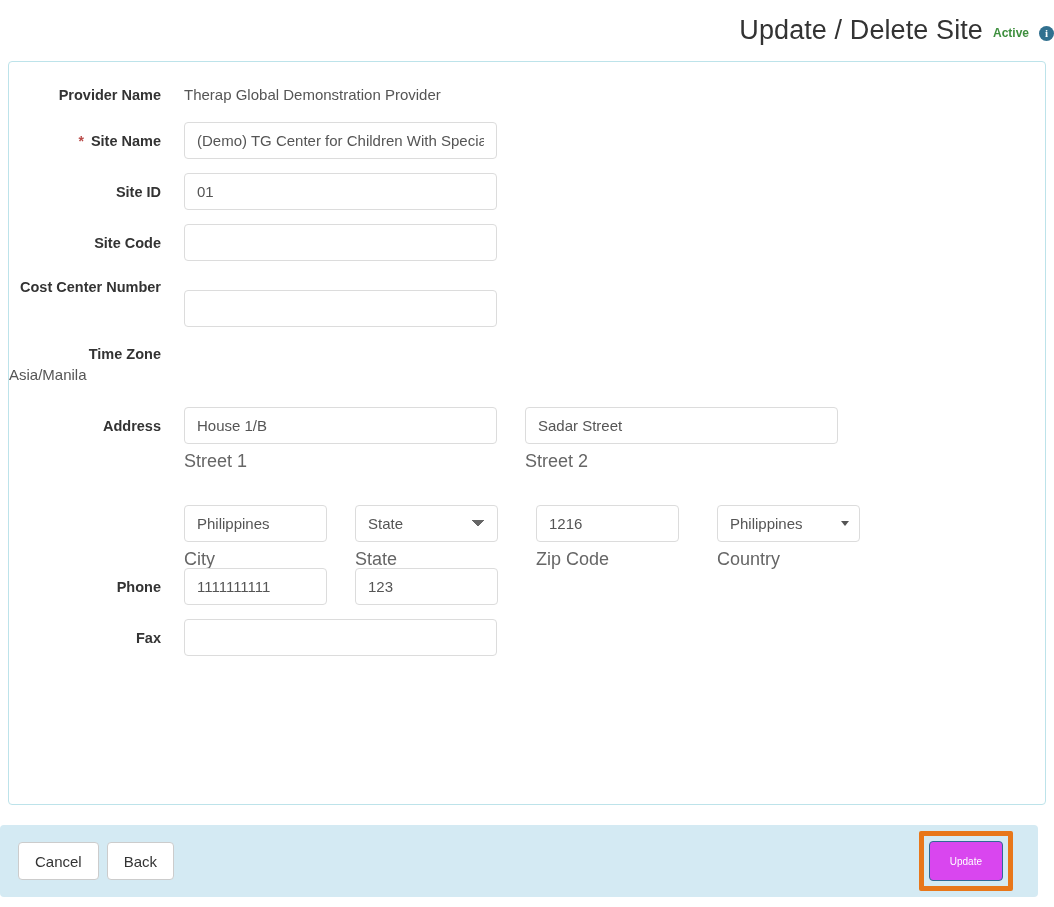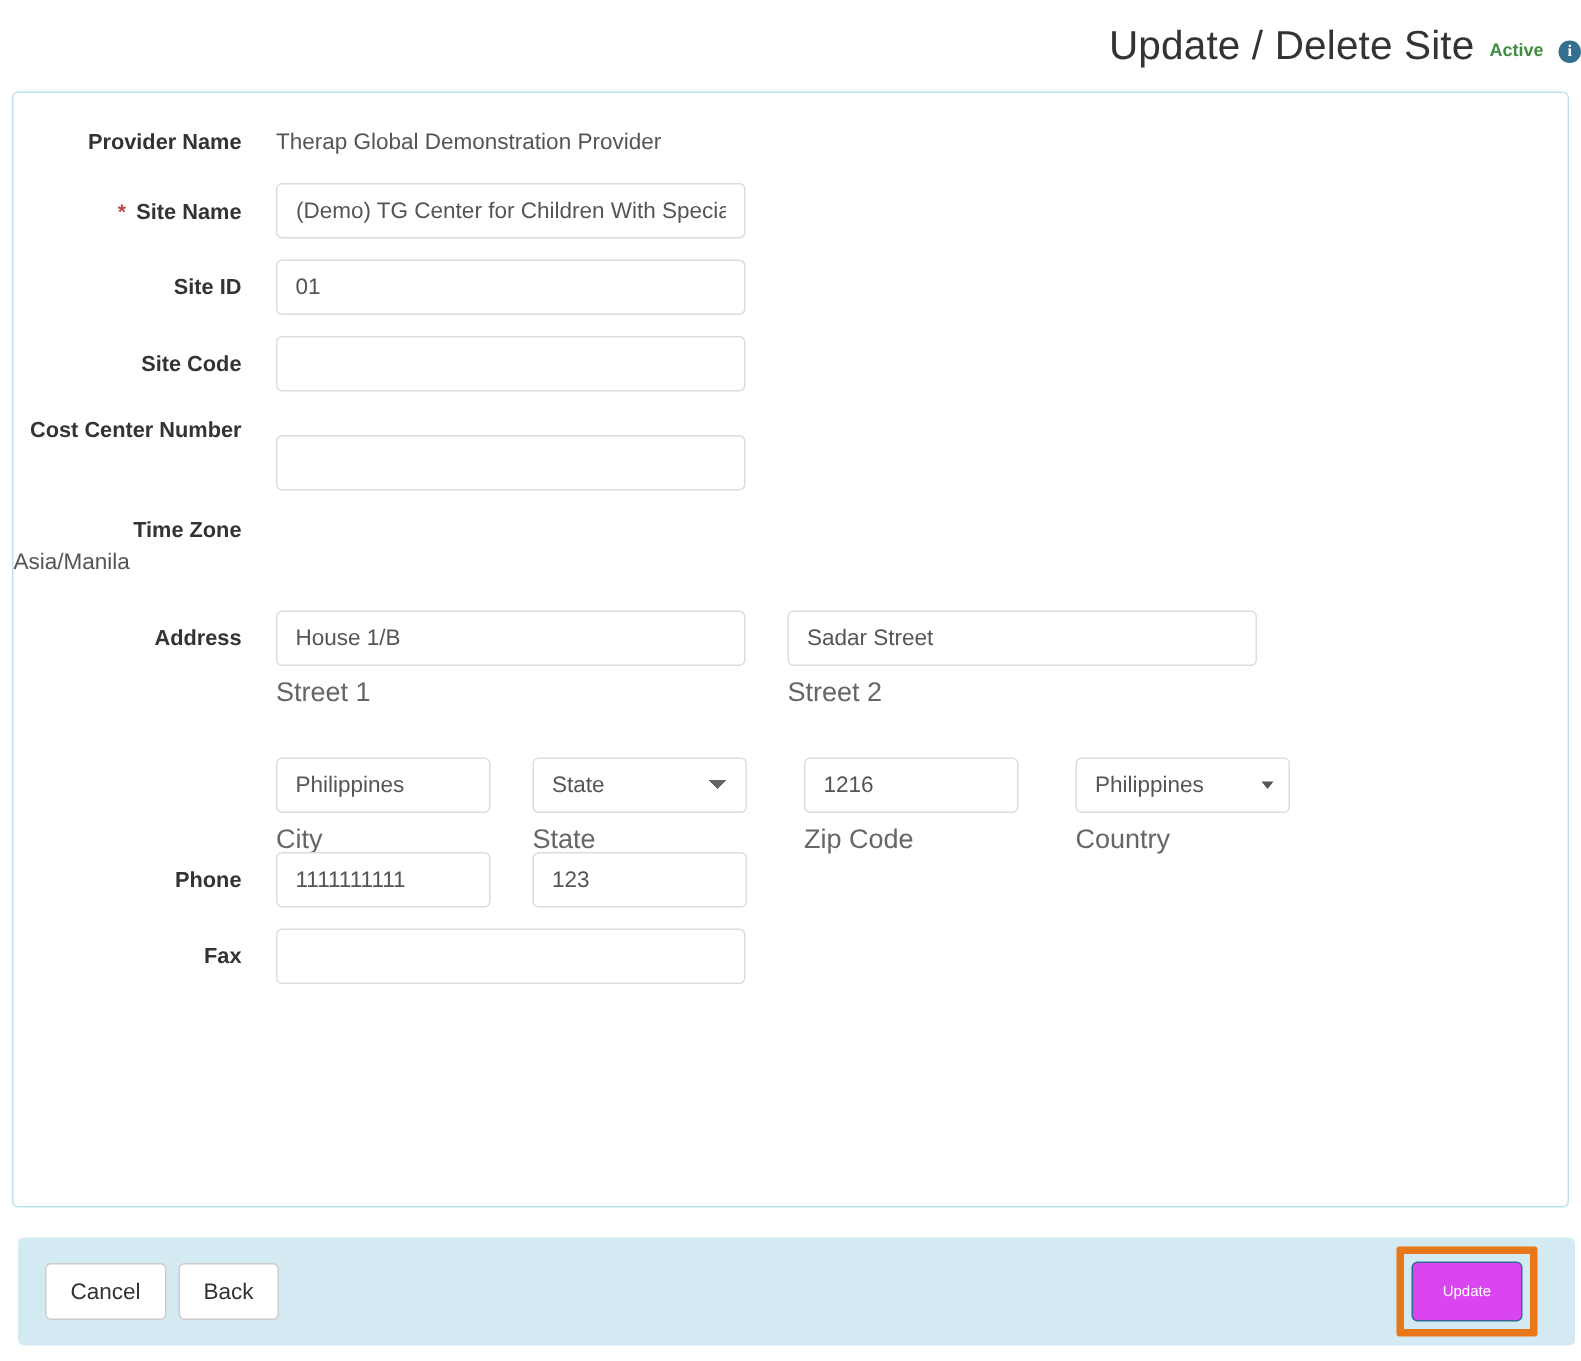--- a/index.html
+++ b/index.html
@@ -159,21 +159,21 @@
     display: flex;
     align-items: center;
     justify-content: center;
     cursor: pointer;
     padding: 0;
   }
 
   
   .footer-bar {
     position: absolute;
-    left: 12px;
+    left: 0;
     top: 825px;
     width: 1038px;
     height: 72px;
     background: #d4eaf3;
     border-radius: 4px;
     display: flex;
     align-items: center;
     padding: 0 18px;
   }
   .btn {

